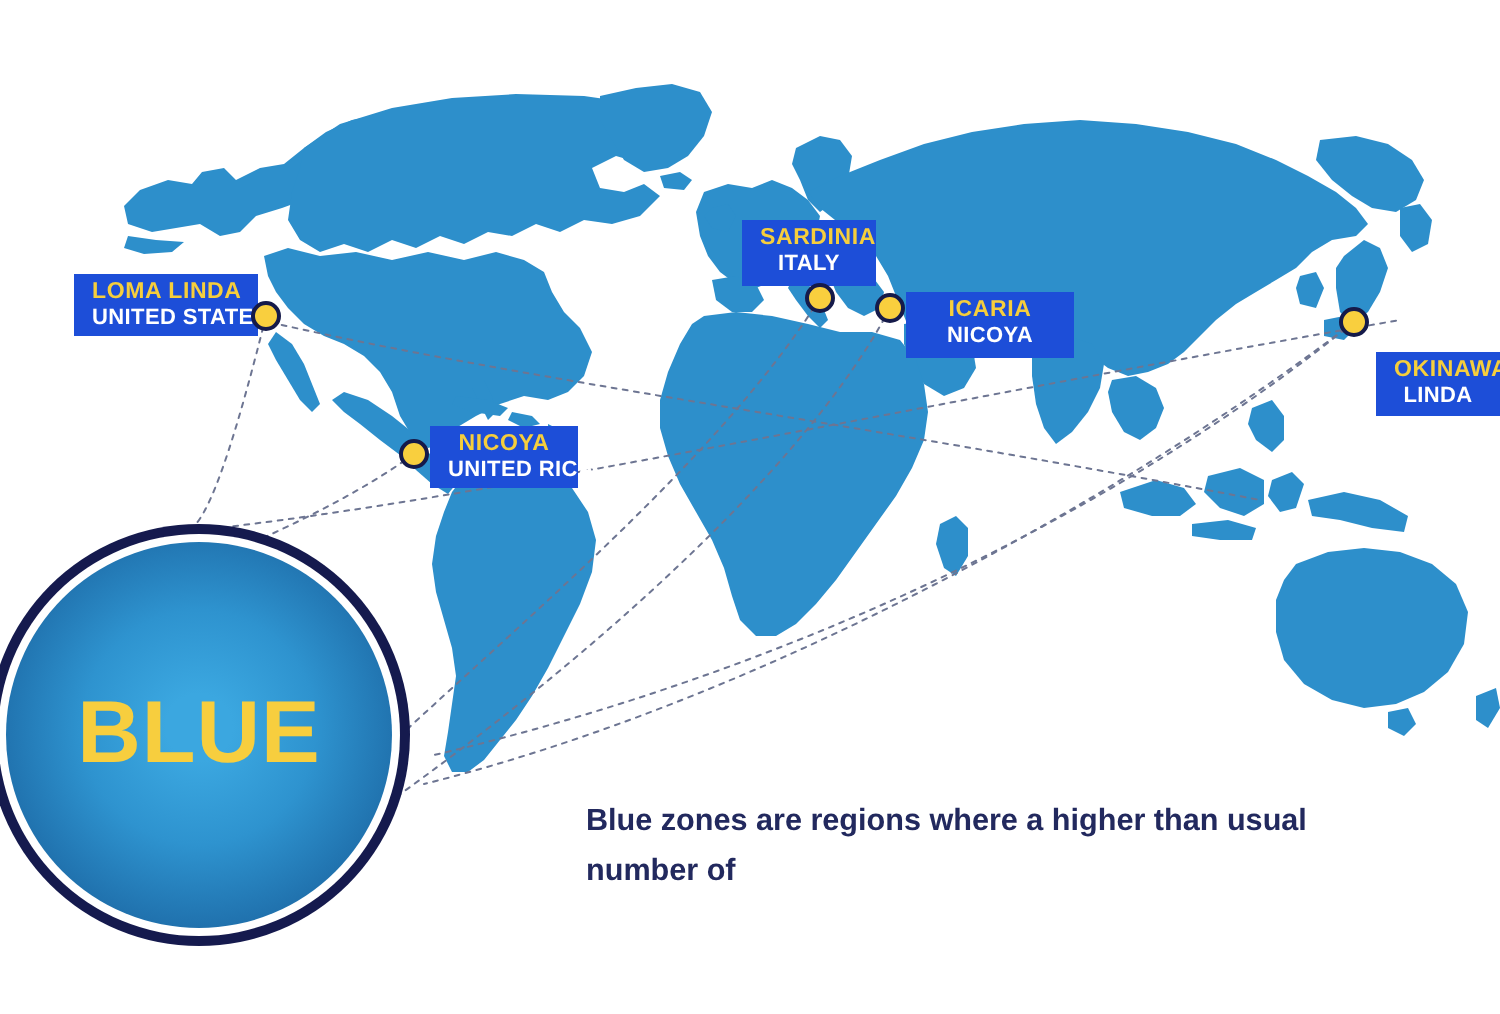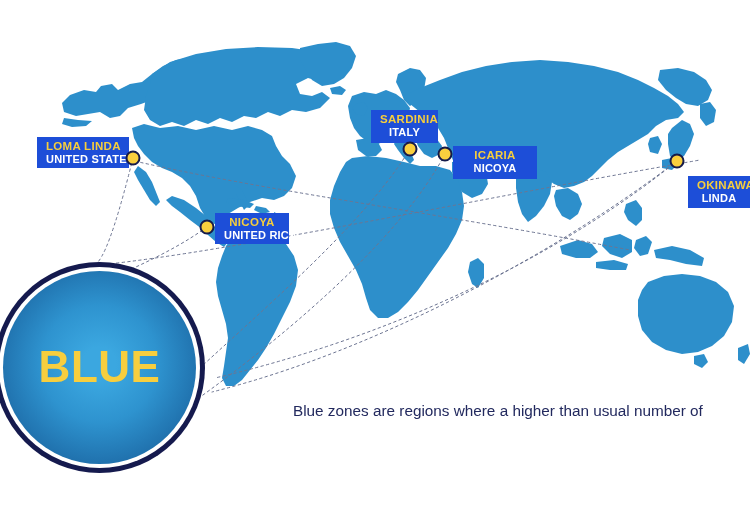--- a/index.html
+++ b/index.html
@@ -91,21 +91,21 @@
   
   #description{
     position:absolute;
     left:293px;top:398px;
     width:420px;
     color:#22295e;
     font-size:15.3px;
     line-height:1.64;
     z-index:50;
   }
-  #description .dline{display:block;}
+  #description .dline{display:block;font-weight:bold;}
 </style>
 </head>
 <body>
 
 <div id="stage">
 
   <div id="map-layer">
     <svg id="map-svg" width="750" height="507" viewBox="0 0 750 507" aria-hidden="true">
       <g fill="#2d8fcb">
 

